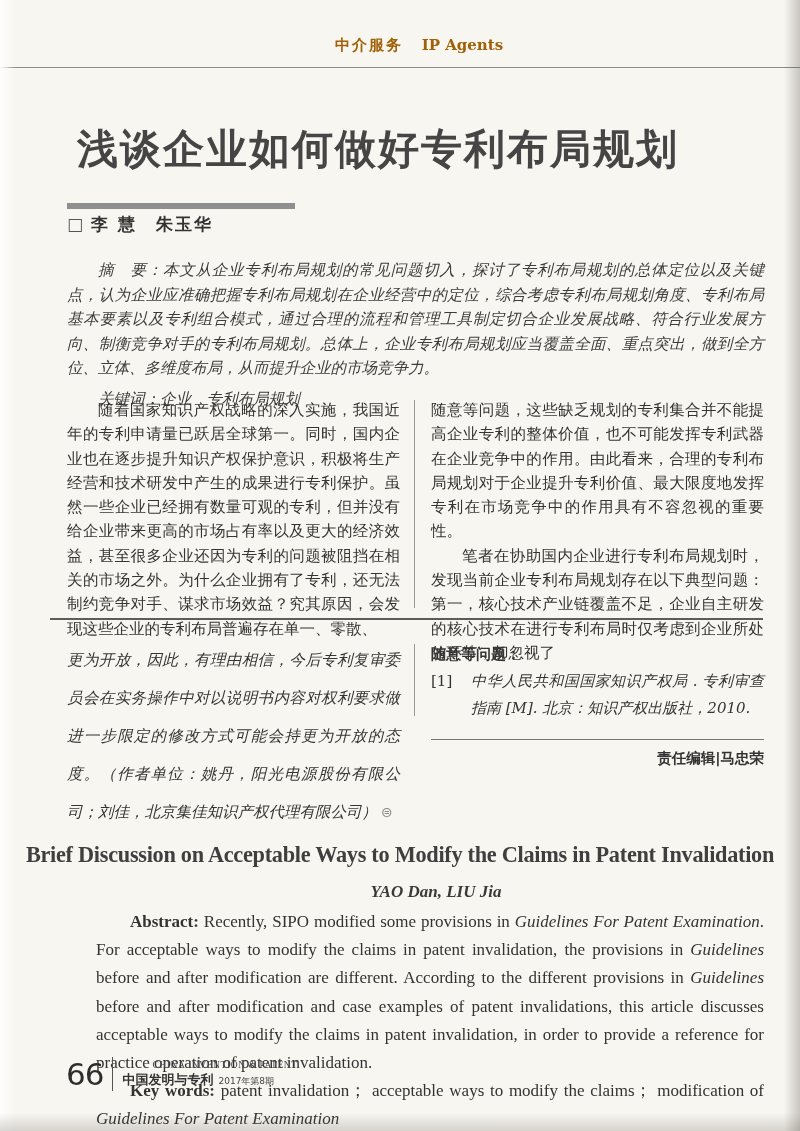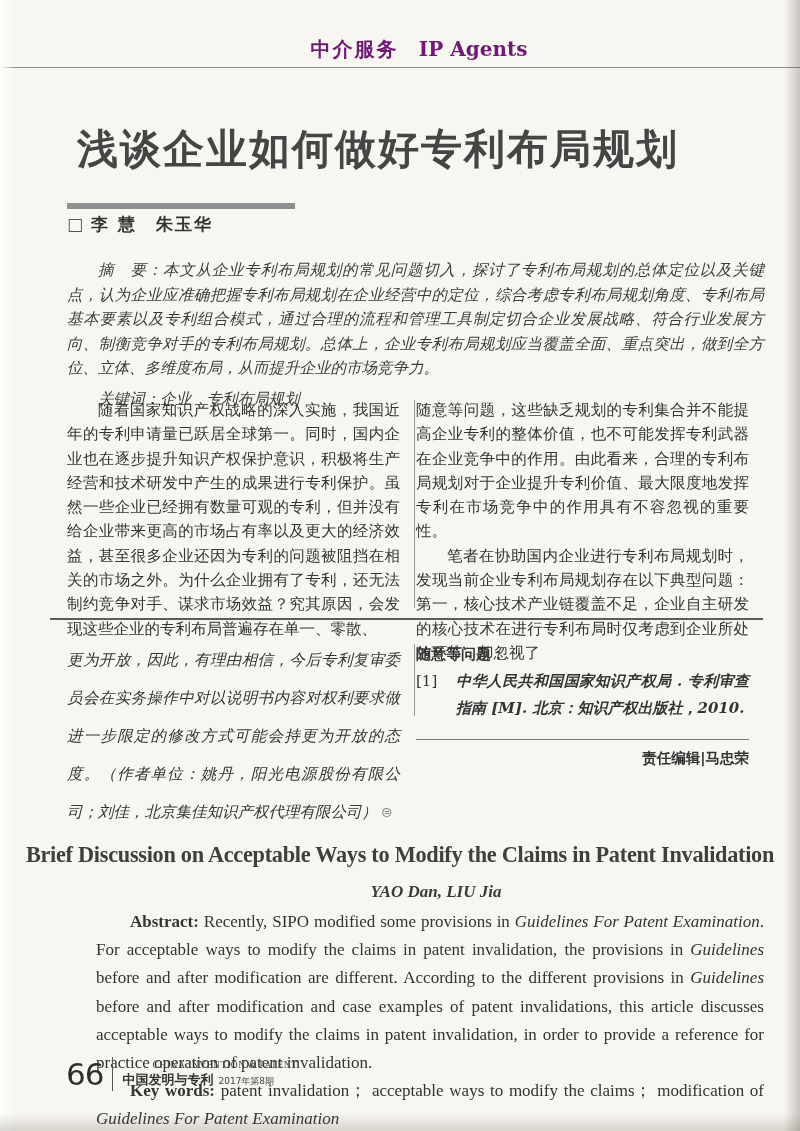--- a/index.html
+++ b/index.html
@@ -13,21 +13,21 @@
 
   
   .scan-left  { position:absolute; left:0; top:0; width:16px; height:100%;
                 background:linear-gradient(to right, #fdfdfb, rgba(253,253,251,0)); pointer-events:none; }
   .scan-right { position:absolute; right:0; top:0; width:16px; height:100%;
                 background:linear-gradient(to right, rgba(90,85,75,0), rgba(90,85,75,0.30)); pointer-events:none; }
   .scan-bottom{ position:absolute; left:0; bottom:0; width:100%; height:18px;
                 background:linear-gradient(to bottom, rgba(90,85,75,0), rgba(90,85,75,0.22)); pointer-events:none; }
 
   
-  .hdr { position:absolute; top:36px; left:0; width:100%; text-align:center; font-size:20px; color:#701a75;padding-left:38px; }
+  .hdr { position:absolute; top:36px; left:0; width:100%; text-align:center; font-size:15px; color:#a16207;padding-left:38px; }
   .hdr .cn { font-family:"DejaVu Sans", sans-serif; font-weight:bold; letter-spacing:2px; }
   .hdr .en { font-family:"DejaVu Serif", serif; font-weight:bold; margin-left:14px; }
   .hdr-rule { position:absolute; top:67px; left:0; width:100%; height:1px; background:#8a8a86; }
 
   
   .title { position:absolute; top:122px; left:77px; width:700px;
            font-size:41px; font-weight:bold; letter-spacing:2px; color:#454545;
            font-family:"DejaVu Serif", serif; }
   .authors-bar { position:absolute; top:203px; left:67px; width:228px; height:6px; background:#8f8f8f; }
   .authors { position:absolute; top:213px; left:67px; font-size:17px; font-weight:bold;
@@ -39,36 +39,36 @@
               font-size:15.5px; line-height:24.5px; text-align:justify;
               font-style:italic; color:#3c3c3c; }
   .abstract p { text-indent:2em; }
   .abstract .lbl { font-weight:normal; font-style:italic; }
   .abstract .kw { margin-top:6px; }
 
   
   .cols { position:absolute; left:67px; width:697px; display:flex; }
   .cols-1 { top:398px; }
   .col { width:333px; font-size:15.5px; line-height:24.3px; text-align:justify; color:#343434; }
-  .col + .col { margin-left:16px; }
+  .col + .col { margin-left:31px; }
   .col p.ind { text-indent:2em; }
   .vrule-1 { position:absolute; left:414px; top:400px; width:1px; height:208px; background:#9a9a96; }
 
   .sect-divider { position:absolute; top:618px; left:50px; width:713px; height:2px; background:#5c5c58; }
 
   
   .cols-2 { top:641px; }
   .vrule-2 { position:absolute; left:414px; top:644px; width:1px; height:72px; background:#9a9a96; }
   .closing { font-style:italic; line-height:38px; font-size:15.5px; }
   .end-mark { font-style:normal; color:#8a8a86; font-family:"DejaVu Sans", sans-serif; font-size:14px; margin-left:4px; }
   .refs { font-size:15px; line-height:27px; }
   .refs .lbl { font-weight:bold; font-style:normal; }
   .ref-item { display:flex; font-style:italic; }
   .ref-item .mk { width:40px; flex:none; font-style:normal; }
-  .ref-item .tx { flex:1; text-align:justify;font-weight:bold; }
+  .ref-item .tx { flex:1; text-align:justify; }
   .editor-rule { margin-top:17px; border-top:1px solid #777773; }
   .editor { margin-top:5px; text-align:right; font-weight:bold; font-size:14.5px;
             font-family:"DejaVu Sans", sans-serif; color:#333; }
 
   
   .en-title { position:absolute; top:842px; left:0; width:100%; text-align:center;
               font-size:23px; font-weight:bold; color:#3f3f3f;
               font-family:"Liberation Serif", serif; letter-spacing:-0.3px;
               transform:scaleX(0.97); }
   .en-authors { position:absolute; top:882px; left:0; width:100%; text-align:center;

